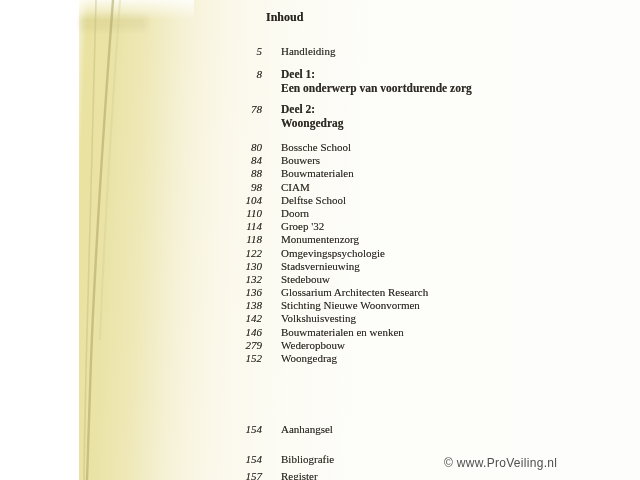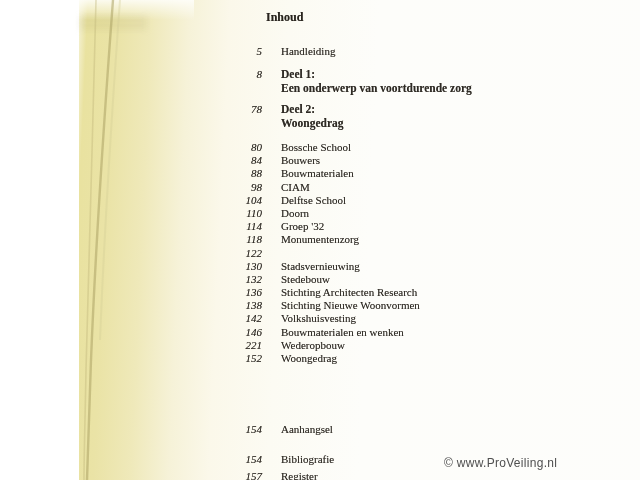--- a/index.html
+++ b/index.html
@@ -151,55 +151,56 @@
         <span class="title">Groep '32</span>
       </div>
 
       <div class="row">
         <span class="num">118</span>
         <span class="title">Monumentenzorg</span>
       </div>
 
       <div class="row">
         <span class="num">122</span>
+        <span class="title">Omgevingspsychologie</span>
       </div>
 
 
       <div class="row">
         <span class="num">130</span>
         <span class="title">Stadsvernieuwing</span>
       </div>
 
       <div class="row">
         <span class="num">132</span>
         <span class="title">Stedebouw</span>
       </div>
 
       <div class="row">
         <span class="num">136</span>
-        <span class="title">Stichting Architecten Research</span>
+        <span class="title">Glossarium Architecten Research</span>
       </div>
 
       <div class="row">
         <span class="num">138</span>
         <span class="title">Stichting Nieuwe Woonvormen</span>
       </div>
 
       <div class="row">
         <span class="num">142</span>
         <span class="title">Volkshuisvesting</span>
       </div>
 
       <div class="row">
         <span class="num">146</span>
         <span class="title">Bouwmaterialen en wenken</span>
       </div>
 
       <div class="row">
-        <span class="num">221</span>
+        <span class="num">279</span>
         <span class="title">Wederopbouw</span>
       </div>
 
       <div class="row">
         <span class="num">152</span>
         <span class="title">Woongedrag</span>
       </div>
     </div>
 
   <div class="toc-section back">

